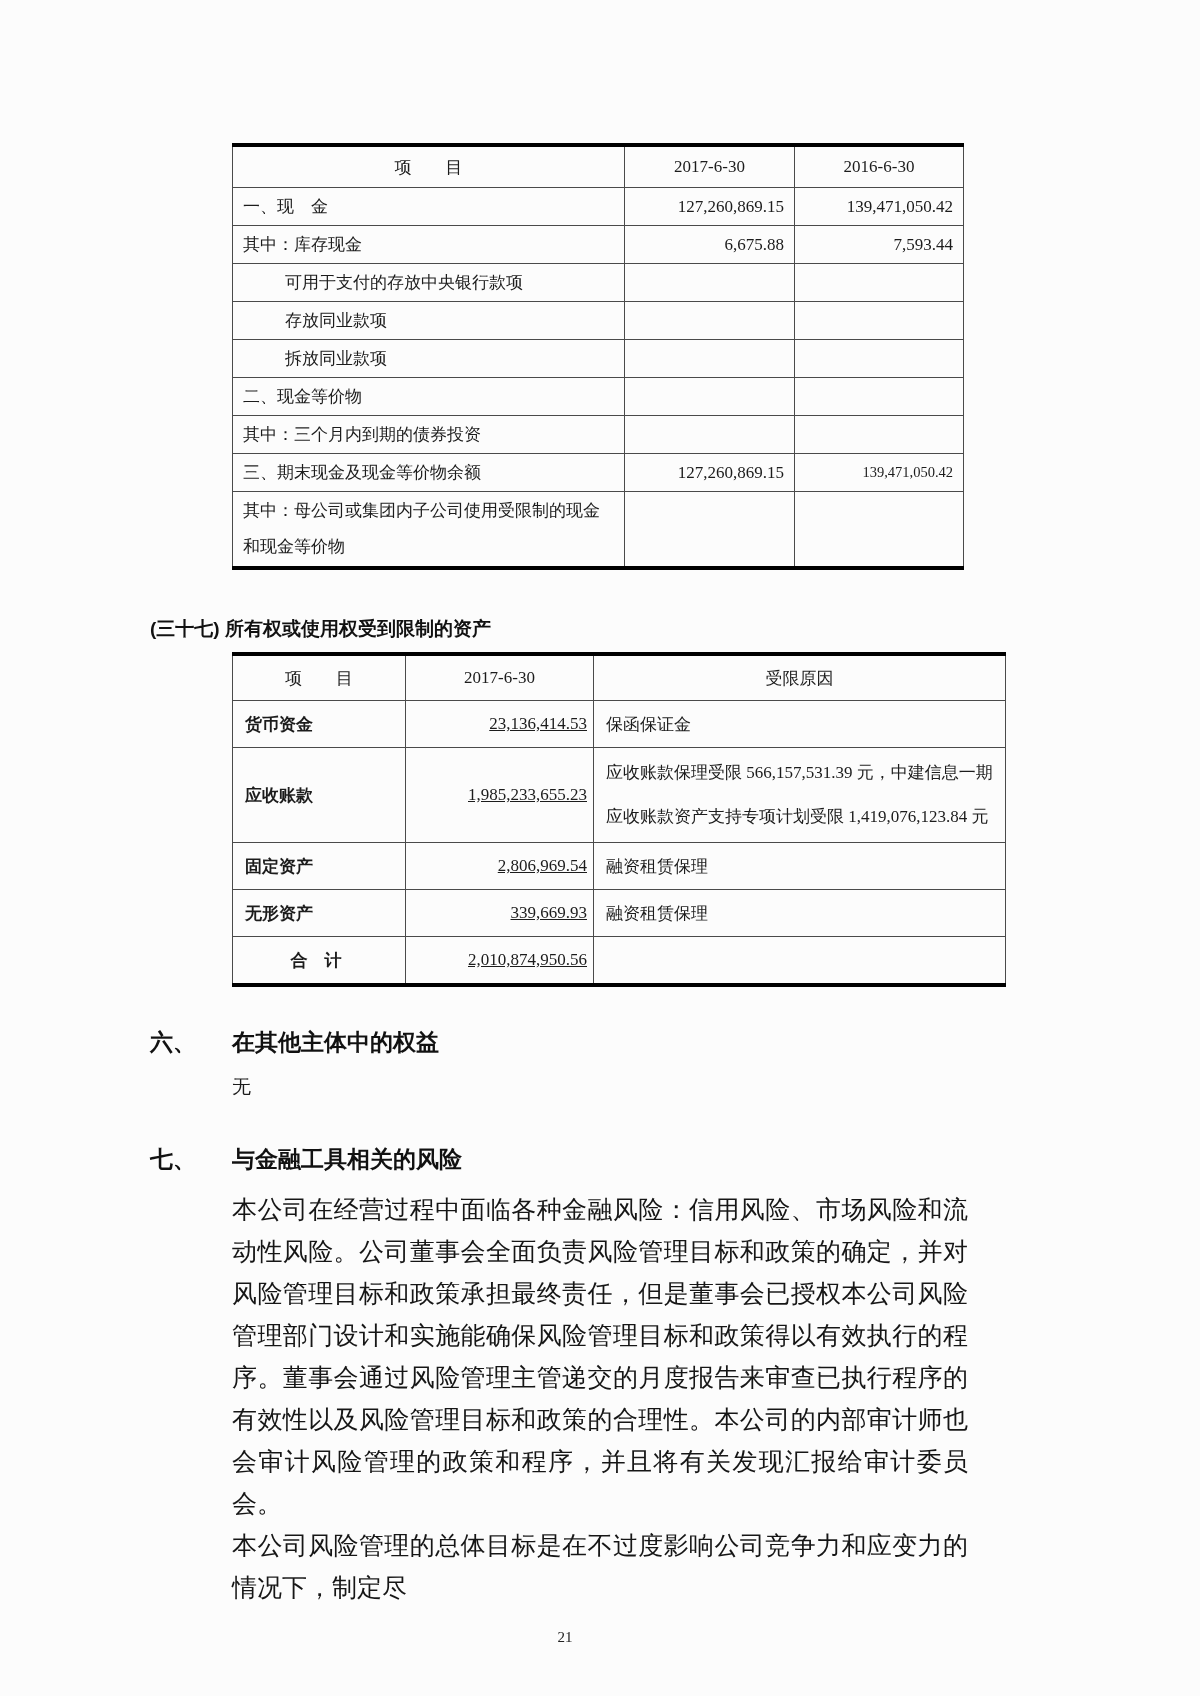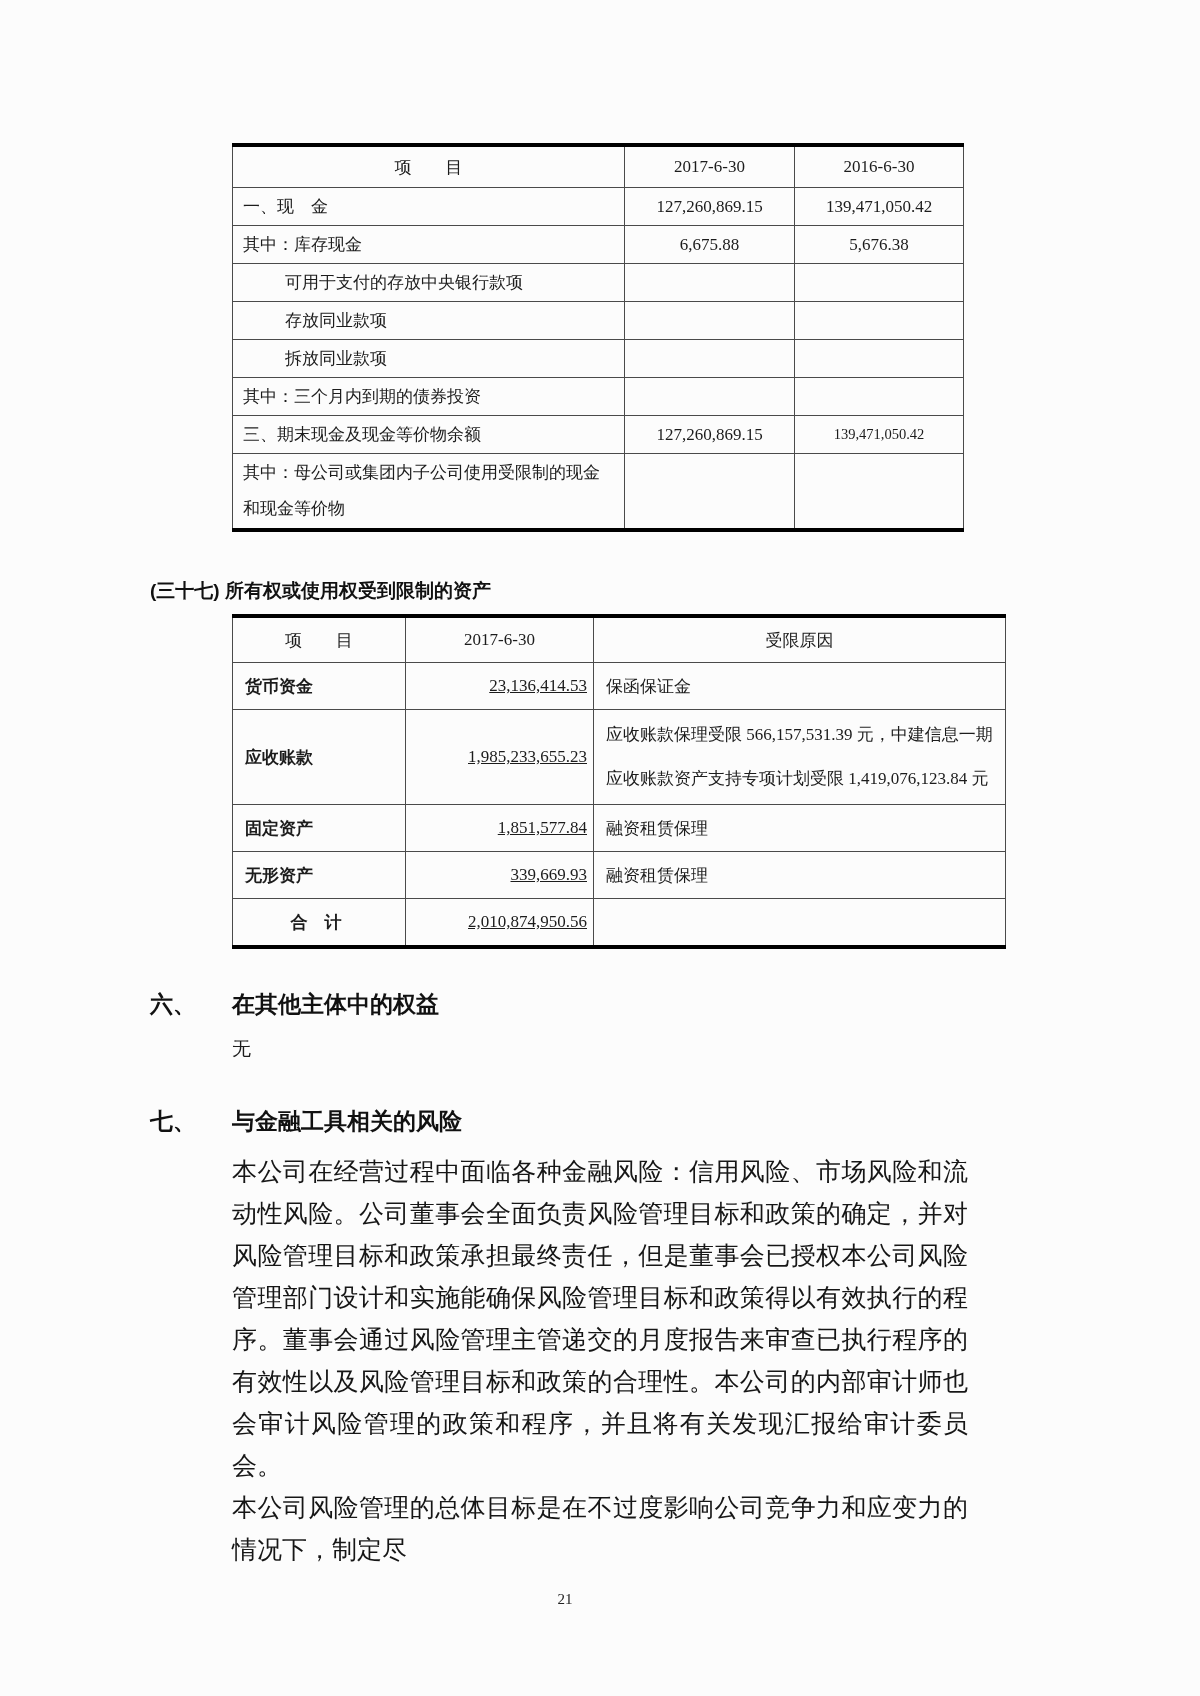--- a/index.html
+++ b/index.html
@@ -22,21 +22,21 @@
     padding:0 10px;vertical-align:middle;
     font-weight:normal;
   }
   .t1{margin-top:143px;width:731px;}
   .t1 col.c1{width:392px;} .t1 col.c2{width:170px;} .t1 col.c3{width:169px;}
   .t1 th{height:40px;text-align:center;}
   .t1 td{height:37px;}
   .t1 td.lbl{text-align:left;}
   .t1 td.ind1{padding-left:10px;}
   .t1 td.ind2{padding-left:52px;}
-  .t1 td.num{text-align:center;padding-right:10px;margin-left:32px;}
+  .t1 td.num{text-align:right;padding-right:10px;margin-left:32px;}
   .t1 tr.tall td{height:74px;line-height:36px;vertical-align:middle;}
   .t1 td.small{font-size:14.5px;}
 
   .t2{margin-top:10px;width:773px;}
   .t2 col.c1{width:173px;} .t2 col.c2{width:188px;} .t2 col.c3{width:412px;}
   .t2 th{height:44px;text-align:center;}
   .t2 td{height:46px;}
   .t2 td.item{text-align:left;padding-left:12px;font-weight:bold;}
   .t2 td.item.center{text-align:center;padding-left:4px;}
   .t2 td.num{text-align:right;padding-right:6px;text-decoration:underline;}
@@ -93,34 +93,39 @@
     </thead>
     <tbody>
       <tr>
         <td class="lbl ind1">一、现　金</td>
         <td class="num">127,260,869.15</td>
         <td class="num">139,471,050.42</td>
       </tr>
       <tr>
         <td class="lbl ind1">其中：库存现金</td>
         <td class="num">6,675.88</td>
-        <td class="num">5,676.38</td>
+        <td class="num">7,593.44</td>
       </tr>
       <tr>
         <td class="lbl ind2">可用于支付的存放中央银行款项</td>
         <td class="num"></td>
         <td class="num"></td>
       </tr>
       <tr>
         <td class="lbl ind2">存放同业款项</td>
         <td class="num"></td>
         <td class="num"></td>
       </tr>
       <tr>
         <td class="lbl ind2">拆放同业款项</td>
+        <td class="num"></td>
+        <td class="num"></td>
+      </tr>
+      <tr>
+        <td class="lbl ind1">二、现金等价物</td>
         <td class="num"></td>
         <td class="num"></td>
       </tr>
       <tr>
         <td class="lbl ind1">其中：三个月内到期的债券投资</td>
         <td class="num"></td>
         <td class="num"></td>
       </tr>
       <tr>
         <td class="lbl ind1">三、期末现金及现金等价物余额</td>
@@ -159,21 +164,21 @@
       <tr class="tall">
         <td class="item">应收账款</td>
         <td class="num">1,985,233,655.23</td>
         <td class="reason">
           <div class="reason-line">应收账款保理受限 566,157,531.39 元，中建信息一期</div>
           <div class="reason-line">应收账款资产支持专项计划受限 1,419,076,123.84 元</div>
         </td>
       </tr>
       <tr>
         <td class="item">固定资产</td>
-        <td class="num">1,851,577.84</td>
+        <td class="num">2,806,969.54</td>
         <td class="reason">融资租赁保理</td>
       </tr>
       <tr>
         <td class="item">无形资产</td>
         <td class="num">339,669.93</td>
         <td class="reason">融资租赁保理</td>
       </tr>
       <tr>
         <td class="item center">合　计</td>
         <td class="num">2,010,874,950.56</td>

